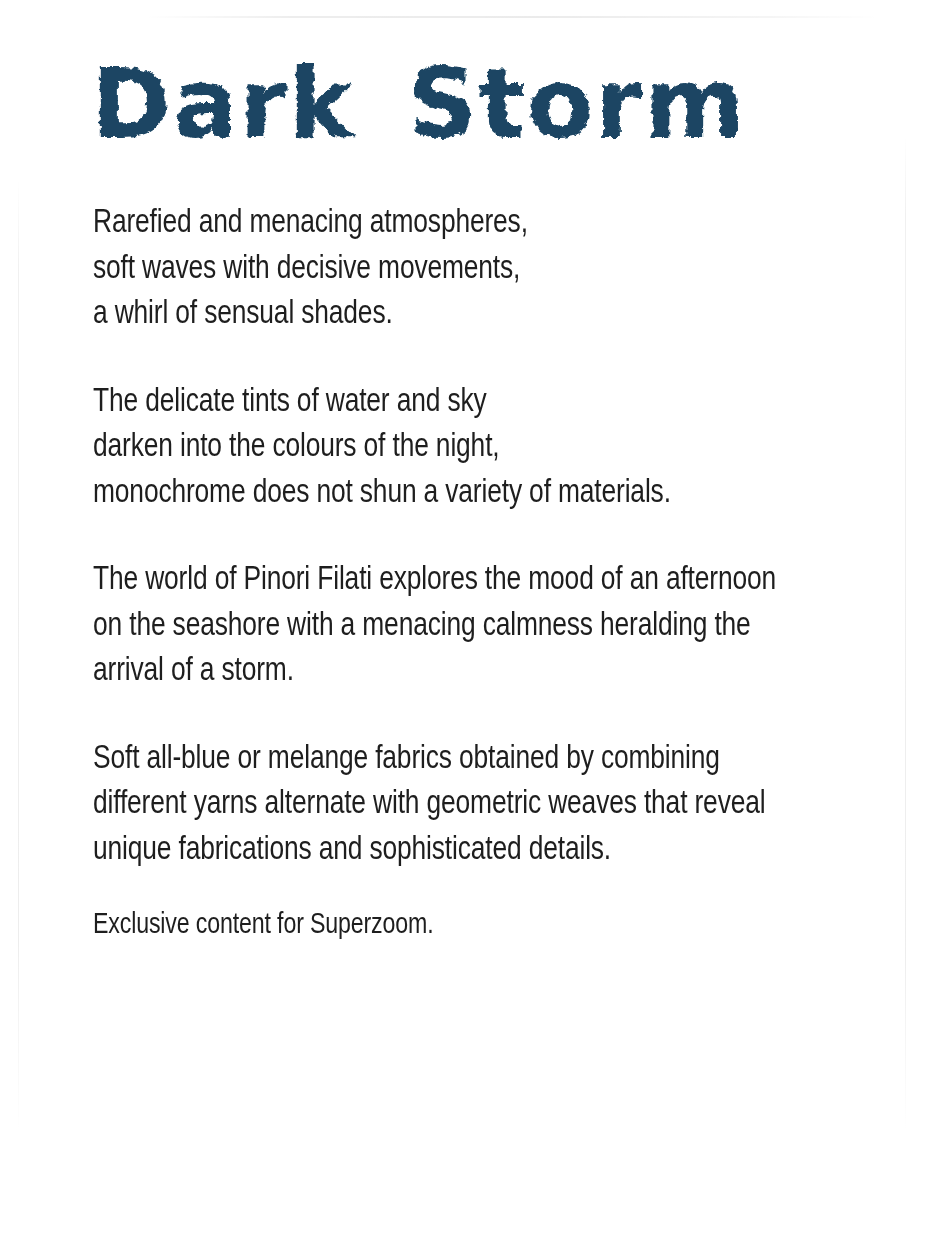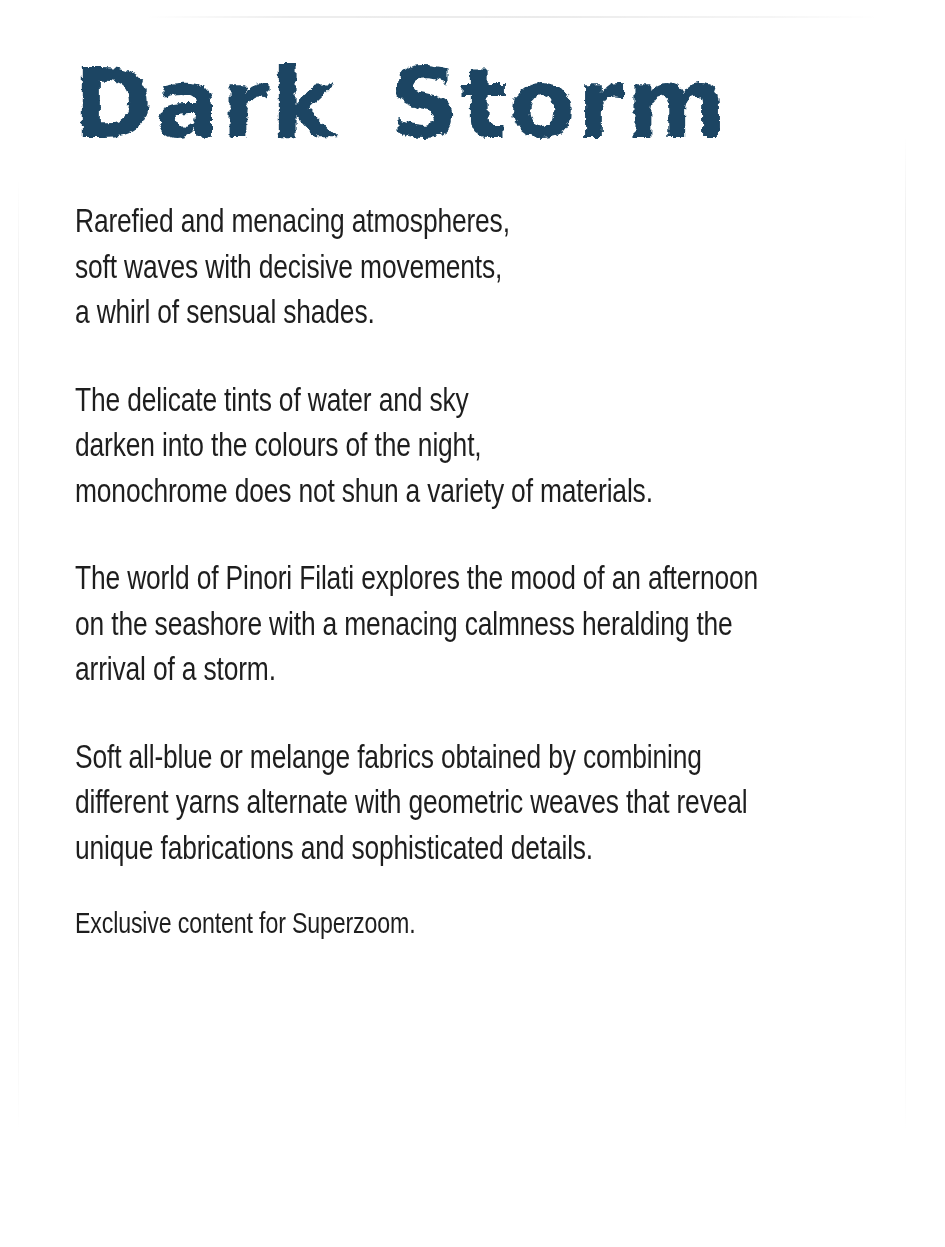--- a/index.html
+++ b/index.html
@@ -42,21 +42,21 @@
     top: 135px;
     width: 1px;
     height: 998px;
     background: linear-gradient(to bottom,
       rgba(0,0,0,0.00), rgba(0,0,0,0.06) 8%,
       rgba(0,0,0,0.07) 82%, rgba(0,0,0,0.00));
   }
 
   .content {
     position: absolute;
-    left: 75px;
+    left: 93px;
     top: 0;
     width: 815px;
   }
 
   .title {
     font-family: "DejaVu Sans", sans-serif;
     font-weight: bold;
     font-size: 96px;
     line-height: 100px;
     letter-spacing: 2px;

